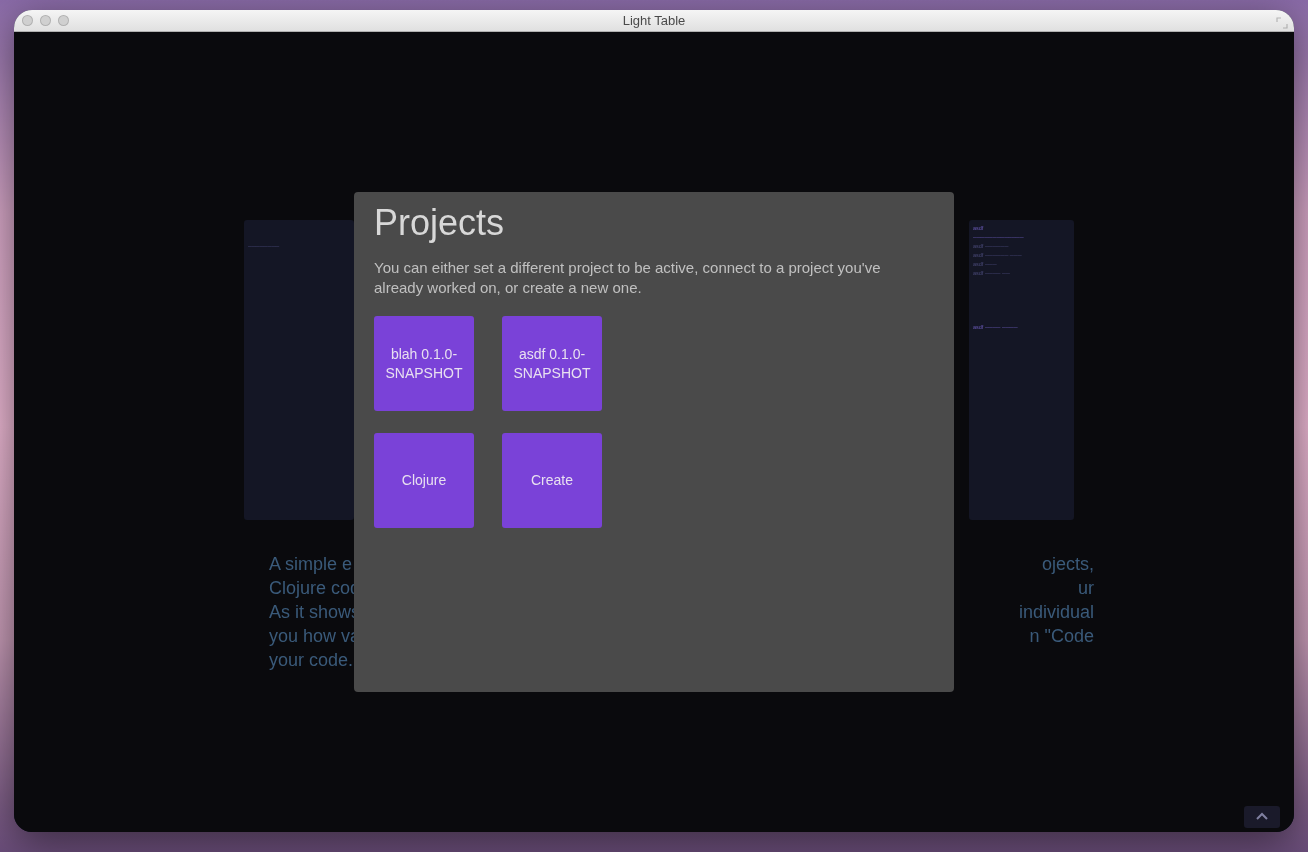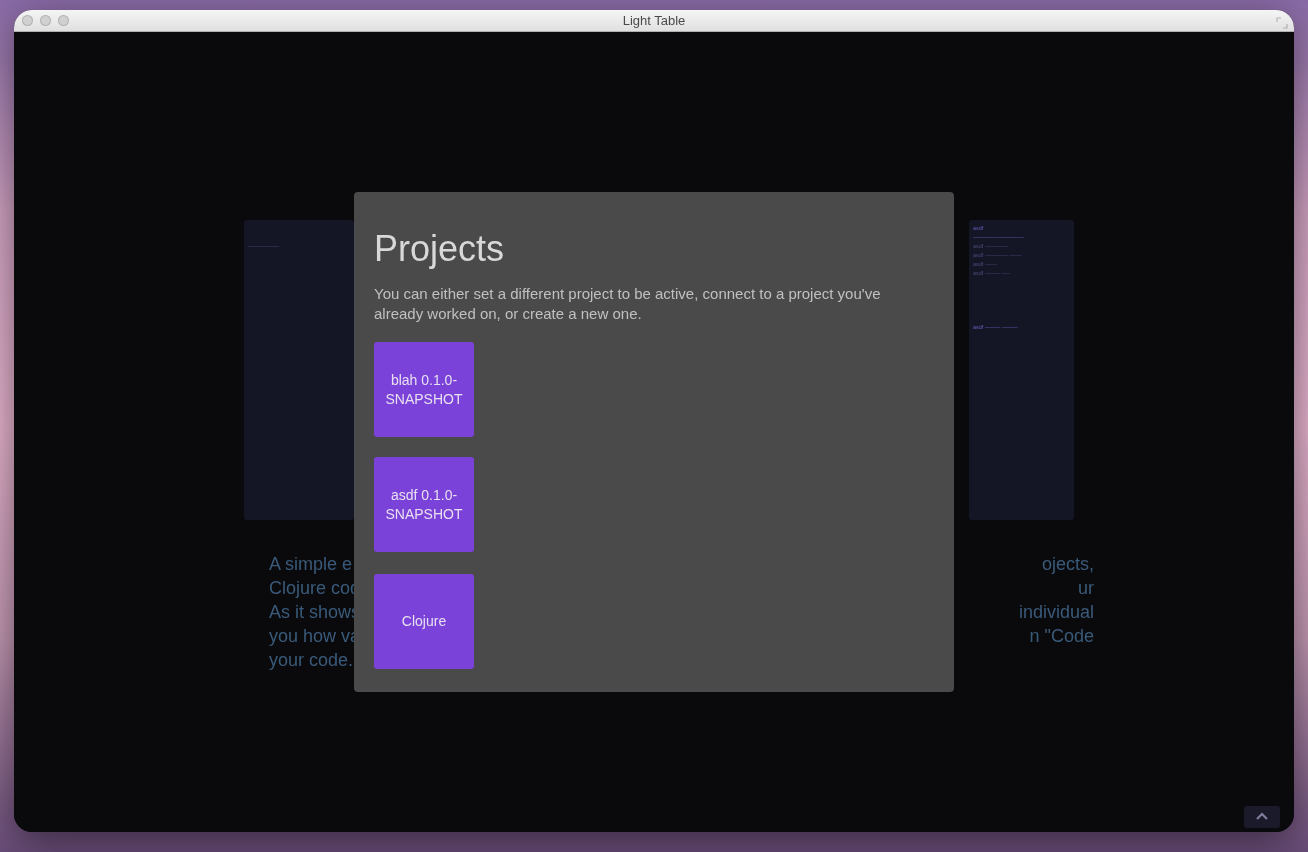--- a/index.html
+++ b/index.html
@@ -125,44 +125,43 @@
     }
     
     .modal {
       position: absolute;
       top: 160px;
       left: 340px;
       width: 600px;
       height: 500px;
       background: #4a4a4a;
       border-radius: 4px;
-      padding: 36px 20px;
+      padding: 10px 20px;
     }
     
     .modal-title {
       font-size: 36px;
       font-weight: normal;
       color: #d8d8d8;
       margin-bottom: 14px;
       font-family: "Lucida Grande", "Segoe UI", sans-serif;
     }
     
     .modal-description {
       font-size: 15px;
       color: #c0c0c0;
       line-height: 20px;
       margin-bottom: 18px;
       max-width: 530px;
     }
     
     .tile-row {
       display: flex;
-      gap: 20px;
+      gap: 28px;
       margin-bottom: 22px;
-      flex-direction: column;
     }
     
     .tile {
       width: 100px;
       height: 95px;
       background: #7a42d8;
       border-radius: 3px;
       display: flex;
       align-items: center;
       justify-content: center;
@@ -273,20 +272,21 @@
       <h1 class="modal-title">Projects</h1>
       <p class="modal-description">You can either set a different project to be active, connect to a project you've already worked on, or create a new one.</p>
 
       <div class="tile-row">
         <div class="tile">blah 0.1.0-SNAPSHOT</div>
         <div class="tile">asdf 0.1.0-SNAPSHOT</div>
       </div>
 
       <div class="tile-row">
         <div class="tile">Clojure</div>
+        <div class="tile">Create</div>
       </div>
     </div>
 
     <div class="bottom-chevron">
       <svg viewBox="0 0 14 10">
         <path d="M2 7 L7 2 L12 7"></path>
       </svg>
     </div>
 
   </div>

